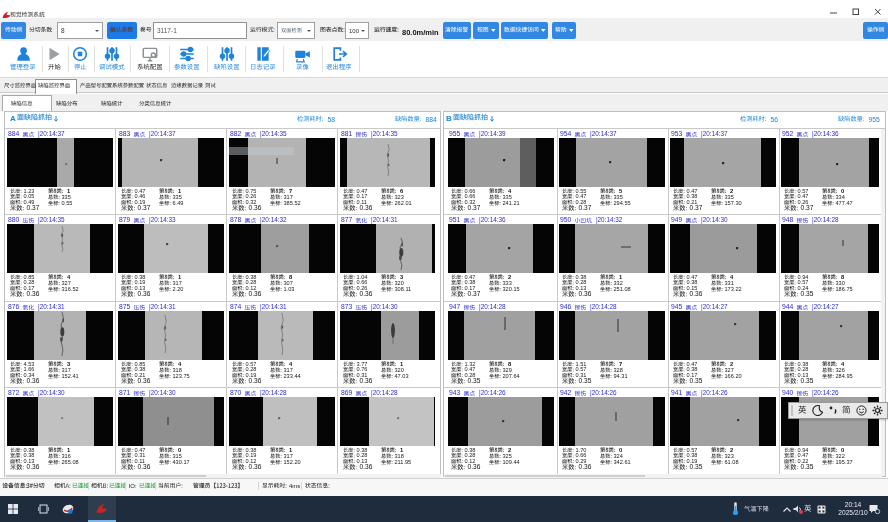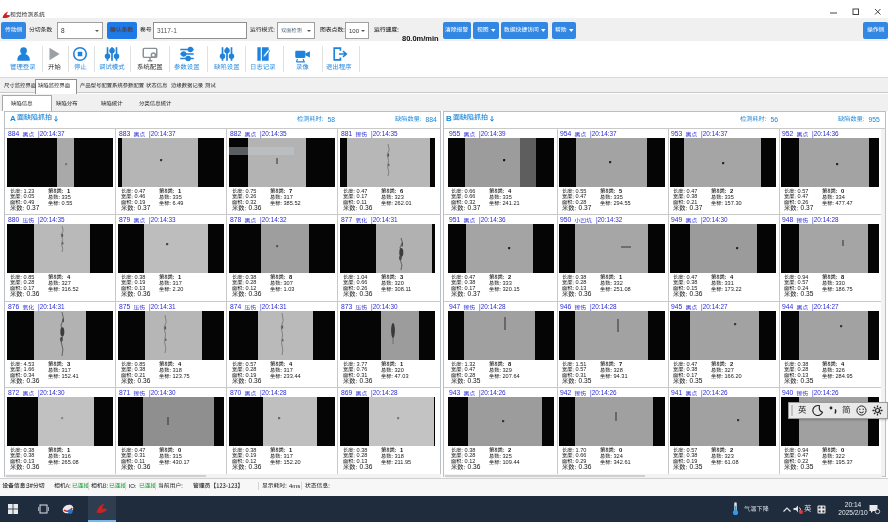--- a/index.html
+++ b/index.html
@@ -83,21 +83,21 @@
 <div class="sel" style="left:345px;top:22px;width:24px;height:17px">
     <span style="font-size:6px;color:#333">100</span>
   </div>
 <svg class="ab" style="left:374px;top:27px" width="24.81" height="7">
     <use href="#g17" transform="translate(0 4.64) scale(0.0058 -0.0058)" fill="#1a1a1a" stroke="#1a1a1a" stroke-width="12"></use>
     <use href="#g18" transform="translate(5.8 4.64) scale(0.0058 -0.0058)" fill="#1a1a1a" stroke="#1a1a1a" stroke-width="12"></use>
     <use href="#g27" transform="translate(11.6 4.64) scale(0.0058 -0.0058)" fill="#1a1a1a" stroke="#1a1a1a" stroke-width="12"></use>
     <use href="#g28" transform="translate(17.4 4.64) scale(0.0058 -0.0058)" fill="#1a1a1a" stroke="#1a1a1a" stroke-width="12"></use>
     <use href="#g21" transform="translate(23.2 4.64) scale(0.0058 -0.0058)" fill="#1a1a1a" stroke="#1a1a1a" stroke-width="12"></use>
   </svg>
-<div class="ab" style="left:402px;top:34px;font-size:7.5px;font-weight:bold;color:#111">80.0m/min</div>
+<div class="ab" style="left:402px;top:28px;font-size:7.5px;font-weight:bold;color:#111">80.0m/min</div>
 <div class="btn" style="left:443px;top:22px;width:28px;height:17px;">
     <svg width="23.2" height="7">
       <use href="#g29" transform="translate(0 4.64) scale(0.0058 -0.0058)" fill="#fff" stroke="#fff" stroke-width="14"></use>
       <use href="#g30" transform="translate(5.8 4.64) scale(0.0058 -0.0058)" fill="#fff" stroke="#fff" stroke-width="14"></use>
       <use href="#g31" transform="translate(11.6 4.64) scale(0.0058 -0.0058)" fill="#fff" stroke="#fff" stroke-width="14"></use>
       <use href="#g32" transform="translate(17.4 4.64) scale(0.0058 -0.0058)" fill="#fff" stroke="#fff" stroke-width="14"></use>
     </svg>
   </div>
 <div class="btn" style="left:473px;top:22px;width:26px;height:17px;gap:2px">
     <svg width="11.6" height="7">

